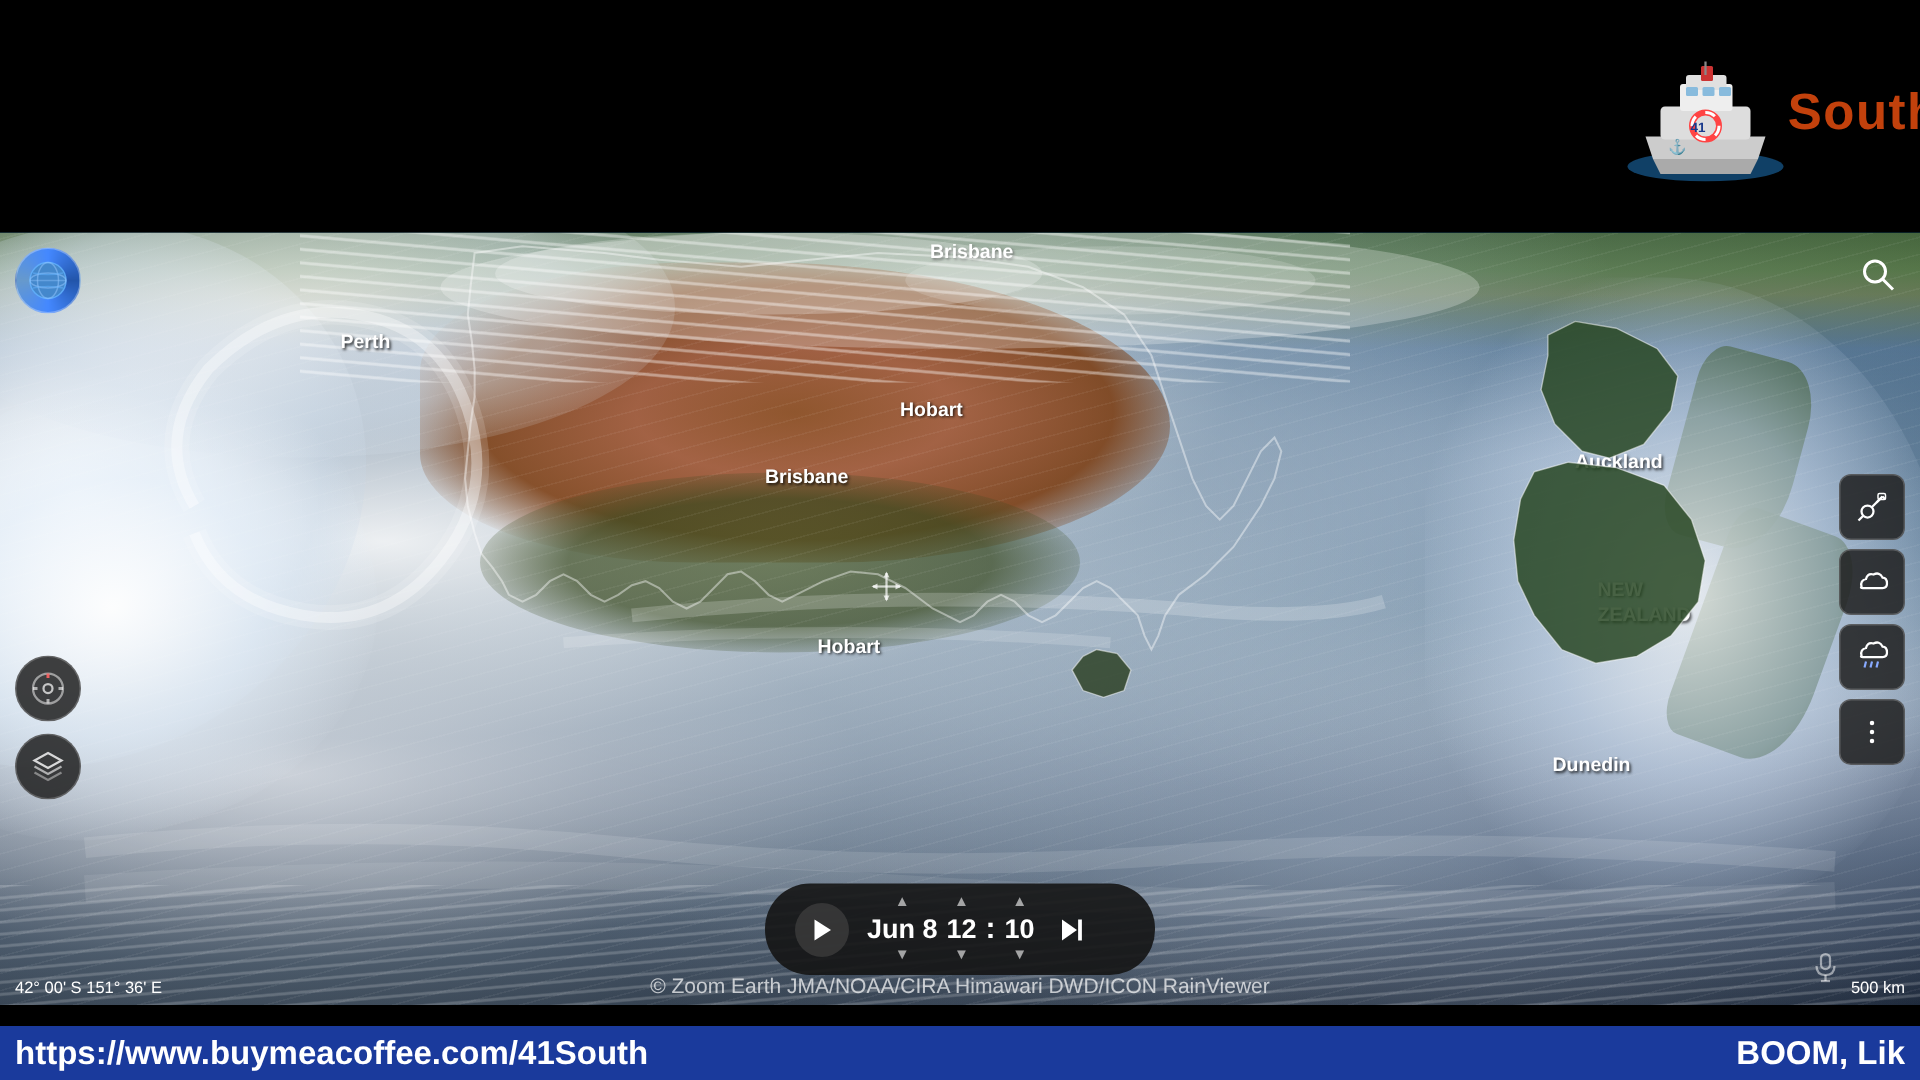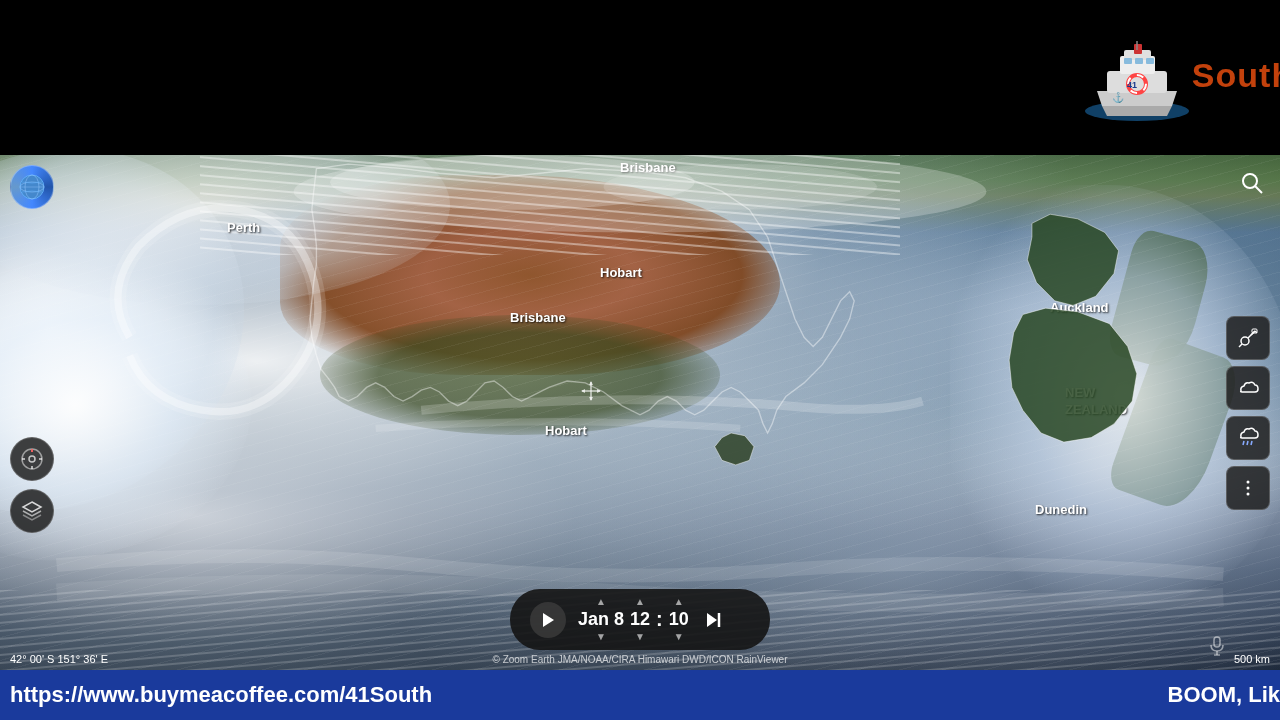--- a/index.html
+++ b/index.html
@@ -48,41 +48,42 @@
       font-weight: 900;
       font-family: Arial Black, sans-serif;
       letter-spacing: 1px;
       margin-top: -5px;
     }
 
     
     .bottom-bar {
       position: absolute;
       bottom: 0; left: 0; right: 0;
-      height: 50px;
+      height: 36px;
       background: #1a3a9c;
       z-index: 10;
       display: flex;
       align-items: center;
       justify-content: space-between;
       overflow: hidden;
     }
 
     .bottom-left-text {
       color: #fff;
       font-size: 22px;
       font-weight: bold;
       padding-left: 10px;
       white-space: nowrap;
     }
 
     .bottom-right-text {
       color: #fff;
       font-size: 22px;
       font-weight: bold;
+      padding-right: 10px;
       white-space: nowrap;
     }
 
     
     .map-container {
       position: absolute;
       top: 155px;
       left: 0;
       right: 0;
       bottom: 50px;
@@ -283,21 +284,21 @@
       z-index: 5;
     }
 
     
     .attribution {
       position: absolute;
       bottom: 5px;
       left: 50%;
       transform: translateX(-50%);
       color: rgba(255,255,255,0.7);
-      font-size: 10px;
+      font-size: 14px;
       z-index: 5;
       white-space: nowrap;
       text-align: center;
     }
 
     
     .scale-info {
       position: absolute;
       bottom: 5px;
       right: 10px;
@@ -670,21 +671,21 @@
   <div class="playback-controls">
     <button class="play-btn">
       <svg width="14" height="16" viewBox="0 0 14 16">
         <polygon points="2,1 13,8 2,15" fill="#fff"></polygon>
       </svg>
     </button>
 
     <div class="time-display">
       <div class="time-column">
         <span class="time-arrow">▲</span>
-        <span class="time-value">Jan 8</span>
+        <span class="time-value">Jun 8</span>
         <span class="time-arrow">▼</span>
       </div>
 
       <div class="time-column">
         <span class="time-arrow">▲</span>
         <span class="time-value">12</span>
         <span class="time-arrow">▼</span>
       </div>
 
       <span class="time-separator">:</span>

